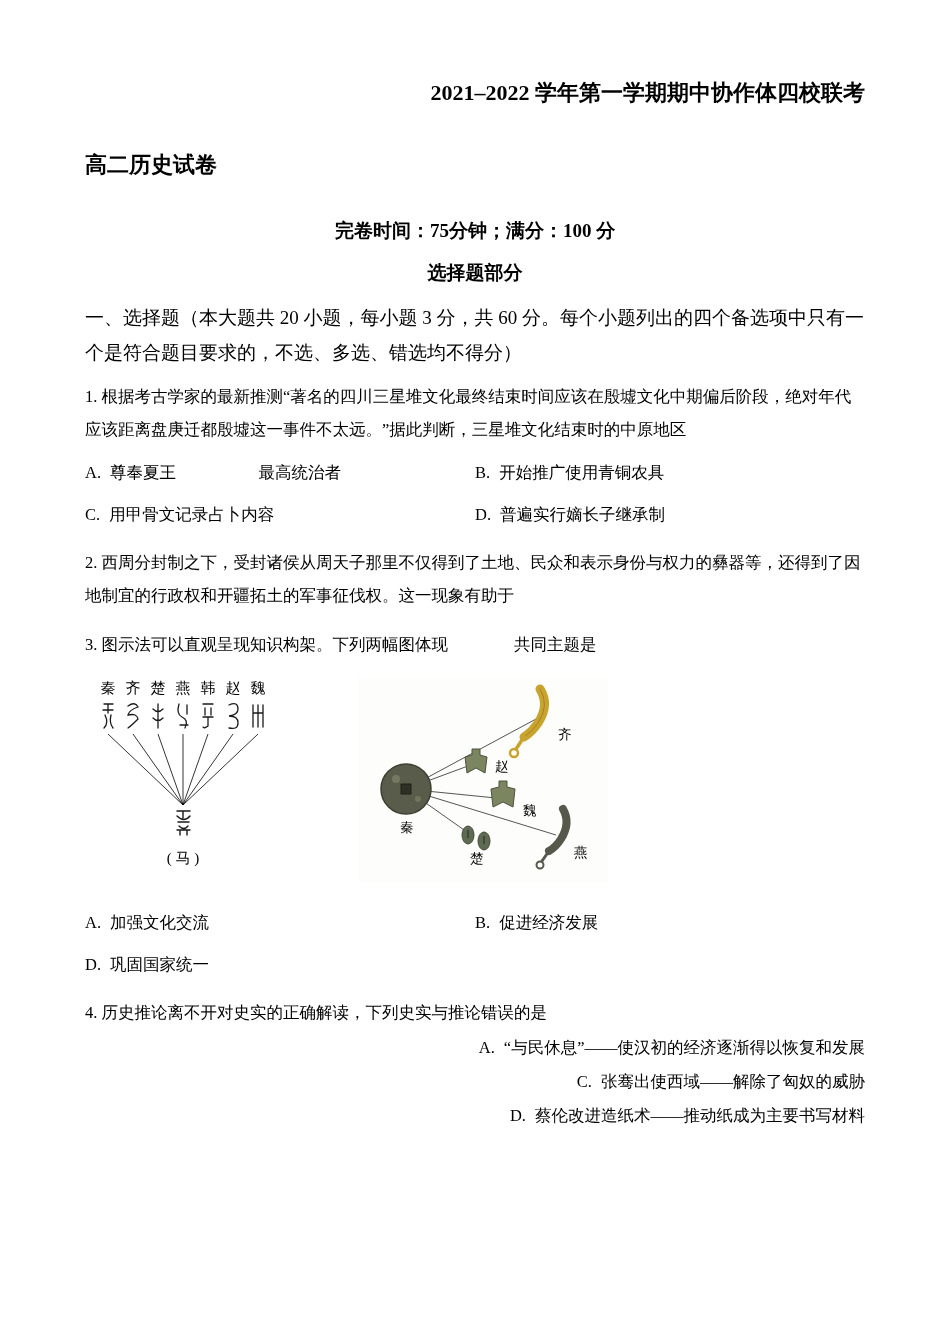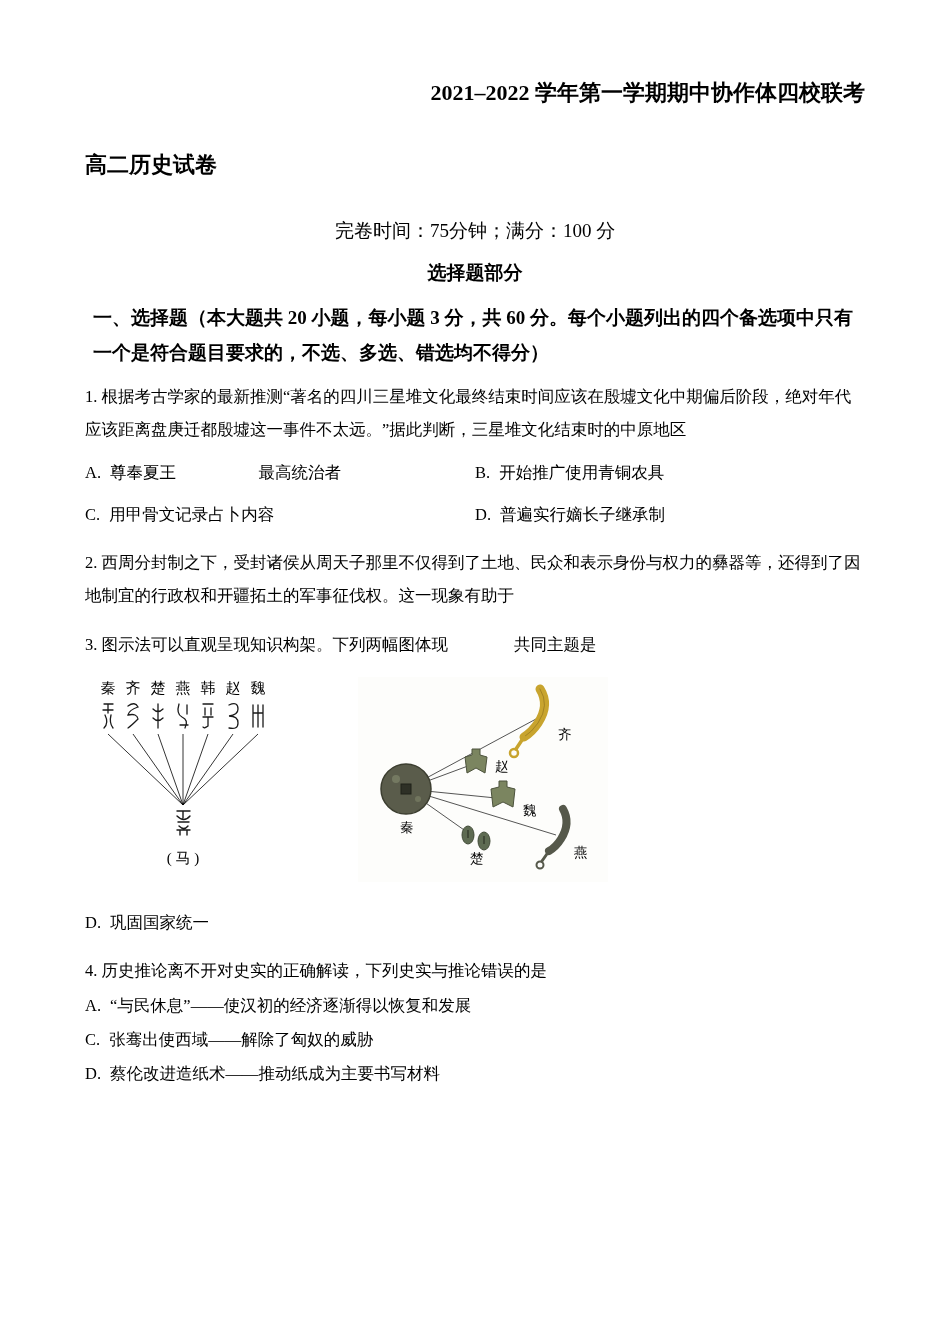--- a/index.html
+++ b/index.html
@@ -6,30 +6,30 @@
   html, body { margin: 0; padding: 0; }
   body {
     width: 950px; height: 1344px;
     background: #ffffff; color: #000000;
     font-family: "Liberation Serif", "DejaVu Serif", serif;
     overflow: hidden;
   }
   .page { padding: 78px 85px 0 85px; }
   .title { text-align: right; font-size: 22px; font-weight: 700; margin: 0; }
   .subtitle { text-align: left; font-size: 22px; font-weight: 700; margin: 42px 0 12px; }
-  .meta { text-align: center; font-size: 19px; font-weight: 400; margin: 38px 0 0; }
+  .meta { text-align: center; font-size: 19px; font-weight: 700; margin: 38px 0 0; }
   .section { text-align: center; font-size: 19px; font-weight: 700; margin: 16px 0 0; font-family: Liberation Mono, monospace; }
-  .instructions { font-size: 19px; font-weight: 700; line-height: 35px; margin: 14px 8px 0; }
+  .instructions { font-size: 19px; font-weight: 400; line-height: 35px; margin: 14px 0 0; }
   .stem { font-size: 16.5px; line-height: 33px; margin: 10px 0 0; }
   .opts2 { margin-top: 4px; }
   .opt-row { display: flex; font-size: 16.5px; line-height: 30px; margin-top: 12px; }
   .opt-row .opt { width: 50%; }
   .opt .lbl { margin-right: 9px; }
   .opts1 { margin-top: 2px; }
-  .opts1 .opt { font-size: 16.5px; line-height: 34px; }
+  .opts1 .opt { font-size: 16.5px; line-height: 34px; text-align: right; }
   .q2 .stem, .q3 .stem, .q4 .stem { margin-top: 16px; }
   .figures { display: flex; align-items: flex-start; gap: 88px; margin: 16px 0 0 10px; }
   .q3 .opts2 { margin-top: 26px; }
   svg text { font-family: "Liberation Serif", "DejaVu Serif", serif; }
 </style>
 </head>
 <body>
 
 <div class="page">
 
@@ -140,20 +140,24 @@
           <path d="M205,132 q8,14 -2,30 q-5,8 -12,12" fill="none" stroke-width="8" stroke-linecap="round" stroke="#55584a"></path>
           <path d="M191,174 l-7,10" fill="none" stroke-width="3" stroke-linecap="round" stroke="#55584a"></path>
           <circle cx="182" cy="188" r="3.5" fill="none" stroke-width="2" stroke="#55584a"></circle>
         </g>
         <text x="216" y="180" font-size="13.5">燕</text>
       </svg>
     </div>
 
     <div class="opts2">
       <div class="opt-row">
+        <div class="opt"><span class="lbl">A.</span><span>加强文化交流</span></div>
+        <div class="opt"><span class="lbl">B.</span><span>促进经济发展</span></div>
+      </div>
+      <div class="opt-row">
         <div class="opt"><span class="lbl">D.</span><span>巩固国家统一</span></div>
       </div>
     </div>
   </div>
 
   <div class="q q4">
     <div class="stem">4. 历史推论离不开对史实的正确解读，下列史实与推论错误的是</div>
     <div class="opts1">
       <div class="opt"><span class="lbl">A.</span><span>“与民休息”——使汉初的经济逐渐得以恢复和发展</span></div>
       <div class="opt"><span class="lbl">C.</span><span>张骞出使西域——解除了匈奴的威胁</span></div>

